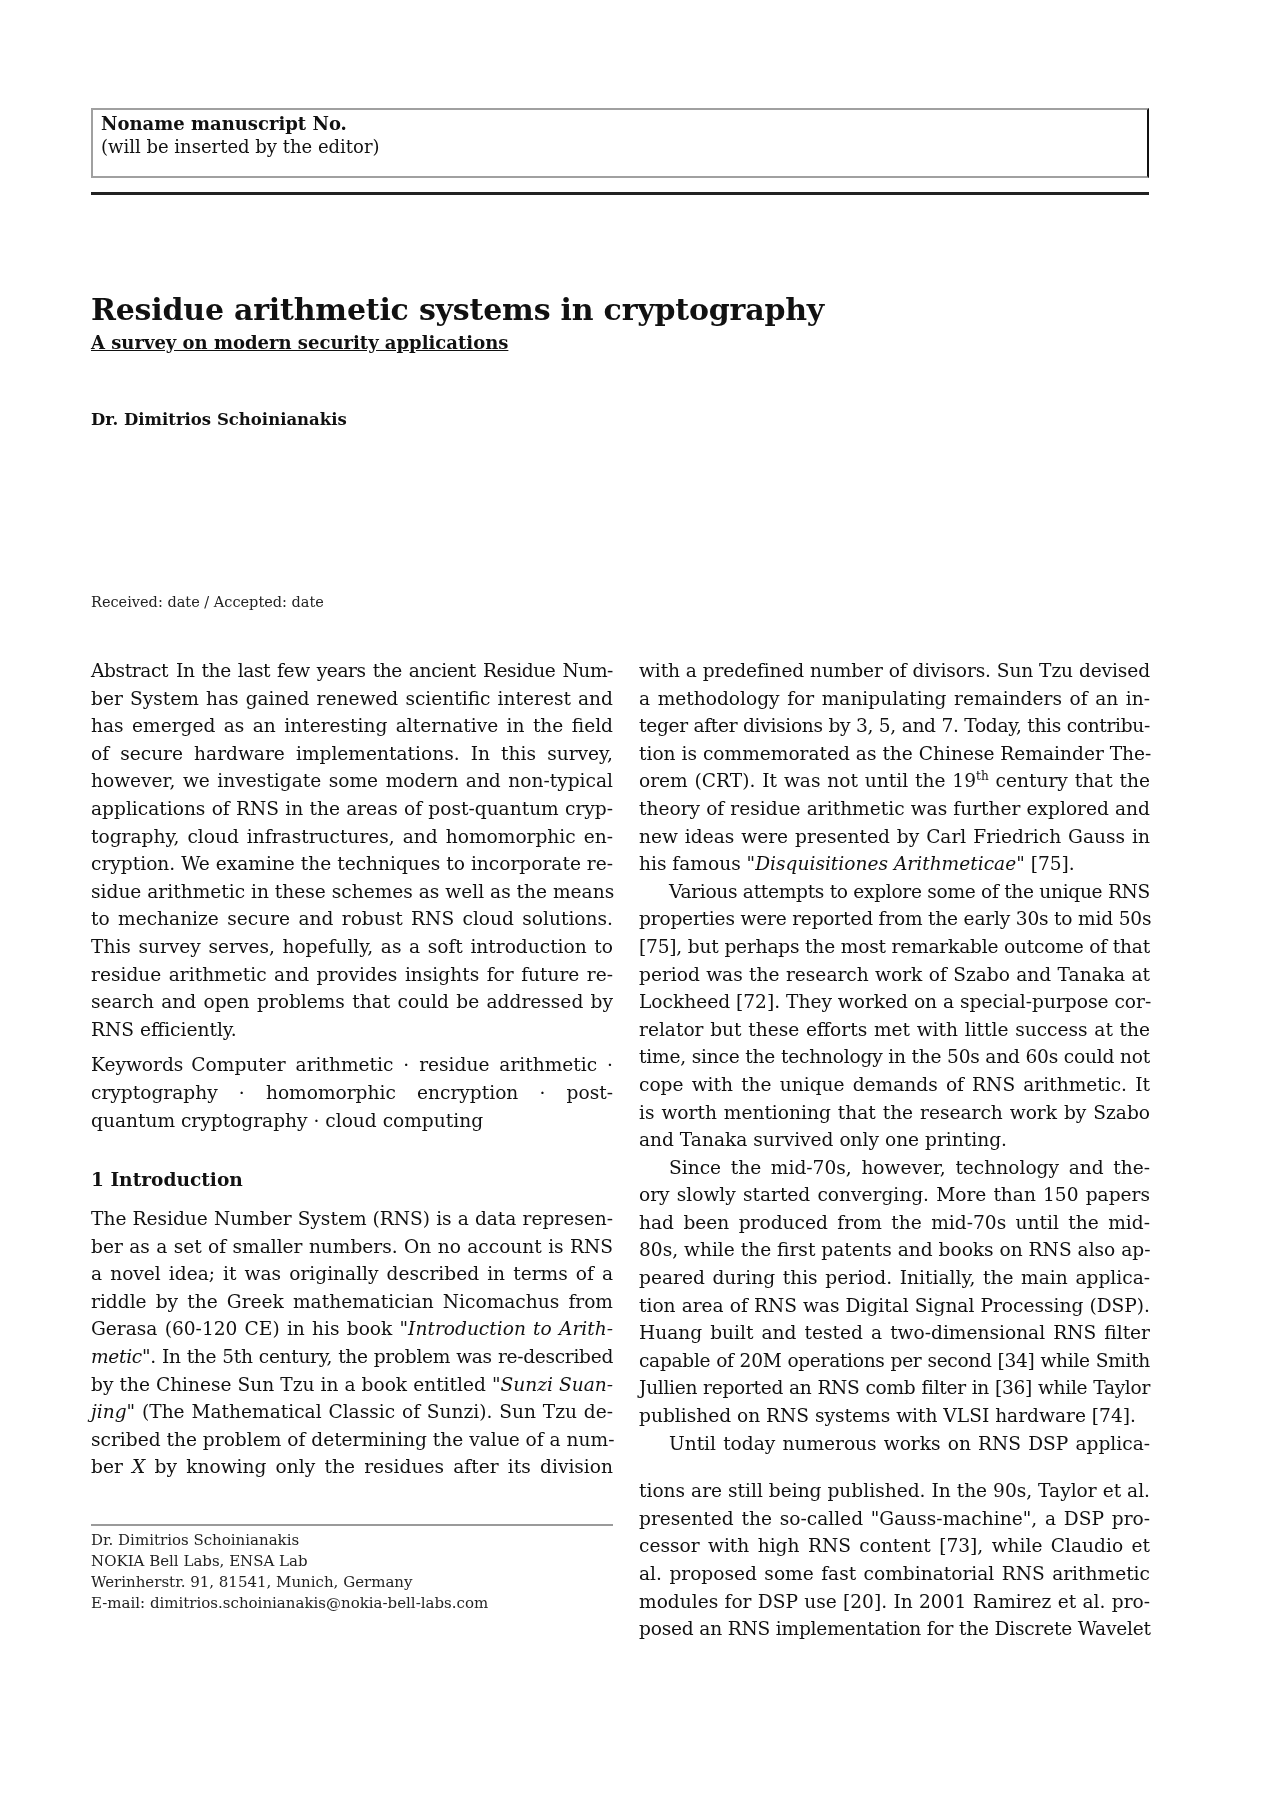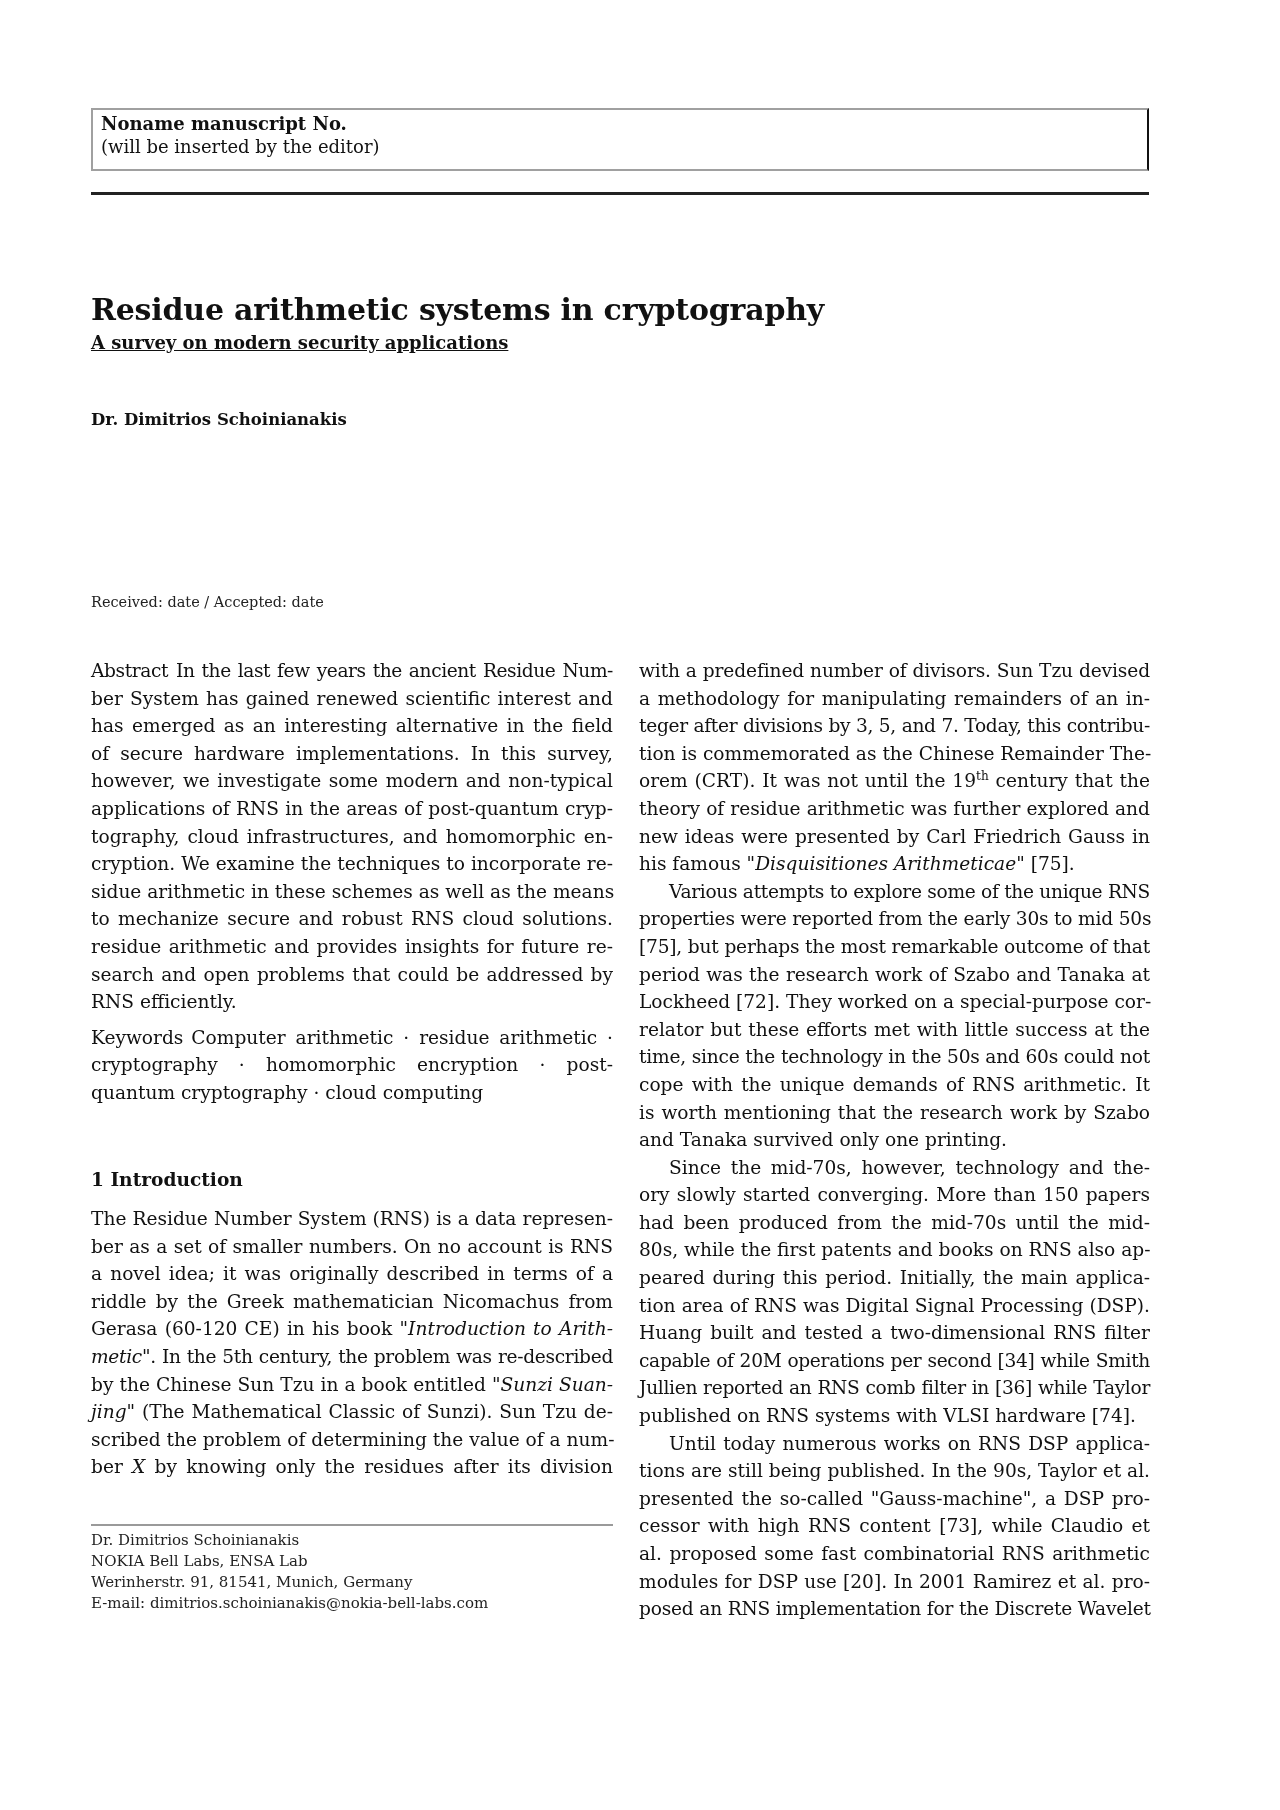--- a/index.html
+++ b/index.html
@@ -1,19 +1,19 @@
 <!DOCTYPE html>
 <html><head>
 <meta charset="utf-8">
 <style>
   html, body { margin: 0; padding: 0; background: #ffffff; }
   body { width: 1280px; height: 1810px; position: relative; overflow: hidden;
          font-family: "DejaVu Serif", "Liberation Serif", serif; color: #111; }
   .abs { position: absolute; }
-  #header-box { left: 91px; top: 108px; width: 1058px; height: 63px; border: 2px solid #a0a0a0; border-right-color: #111; box-sizing: border-box; }
+  #header-box { left: 91px; top: 108px; width: 1058px; height: 70px; border: 2px solid #a0a0a0; border-right-color: #111; box-sizing: border-box; }
   #header-box .l1 { position: absolute; left: 8px; top: 3px; font-weight: bold; font-size: 18px; line-height: 22px; white-space: nowrap; }
   #header-box .l2 { position: absolute; left: 8px; top: 26px; font-size: 18px; line-height: 22px; white-space: nowrap; }
   #header-rule { left: 91px; top: 192px; width: 1058px; height: 3px; background: #222; }
   #title { left: 91px; top: 292px; font-size: 30px; font-weight: bold; white-space: nowrap; letter-spacing: -0.2px; }
   #subtitle { left: 91px; top: 332px; font-size: 18px; font-weight: bold; white-space: nowrap; text-decoration: underline; }
   #author { left: 91px; top: 410px; font-size: 16.5px; font-weight: bold; white-space: nowrap; }
   #received { left: 91px; top: 594px; font-size: 14.5px; white-space: nowrap; color: #222; }
 
   .col { position: absolute; width: 520px; font-size: 18.6px; }
   .line { height: 27.6px; line-height: 27.6px; white-space: nowrap; overflow: visible; text-align: justify; text-align-last: justify; }
@@ -51,20 +51,21 @@
     <div class="line" style="white-space: nowrap; letter-spacing: -0.4px;"><span class="lbl">Abstract</span><span>In the last few years the ancient Residue Num-</span></div>
     <div class="line" style="white-space: nowrap;">ber System has gained renewed scientific interest and</div>
     <div class="line" style="white-space: nowrap;">has emerged as an interesting alternative in the field</div>
     <div class="line" style="white-space: nowrap;">of secure hardware implementations. In this survey,</div>
     <div class="line" style="white-space: nowrap;">however, we investigate some modern and non-typical</div>
     <div class="line" style="white-space: nowrap;">applications of RNS in the areas of post-quantum cryp-</div>
     <div class="line" style="white-space: nowrap;">tography, cloud infrastructures, and homomorphic en-</div>
     <div class="line" style="white-space: nowrap;">cryption. We examine the techniques to incorporate re-</div>
     <div class="line" style="white-space: nowrap;">sidue arithmetic in these schemes as well as the means</div>
     <div class="line" style="white-space: nowrap;">to mechanize secure and robust RNS cloud solutions.</div>
+    <div class="line" style="white-space: nowrap;">This survey serves, hopefully, as a soft introduction to</div>
     <div class="line" style="white-space: nowrap;">residue arithmetic and provides insights for future re-</div>
     <div class="line" style="white-space: nowrap;">search and open problems that could be addressed by</div>
     <div class="line last" style="white-space: nowrap;">RNS efficiently.</div>
   </div>
   <div style="margin-top:8px;">
     <div class="line" style="white-space: nowrap;"><span class="lbl">Keywords</span><span>Computer arithmetic · residue arithmetic ·</span></div>
     <div class="line" style="white-space: nowrap;">cryptography · homomorphic encryption · post-</div>
     <div class="line last" style="white-space: nowrap;">quantum cryptography · cloud computing</div>
   </div>
 </div>
@@ -122,20 +123,20 @@
     <div class="line" style="white-space: nowrap;">80s, while the first patents and books on RNS also ap-</div>
     <div class="line" style="white-space: nowrap;">peared during this period. Initially, the main applica-</div>
     <div class="line" style="white-space: nowrap;">tion area of RNS was Digital Signal Processing (DSP).</div>
     <div class="line" style="white-space: nowrap;">Huang built and tested a two-dimensional RNS filter</div>
     <div class="line" style="white-space: nowrap; letter-spacing: -0.3px;">capable of 20M operations per second [34] while Smith</div>
     <div class="line" style="white-space: nowrap; letter-spacing: -0.3px;">Jullien reported an RNS comb filter in [36] while Taylor</div>
     <div class="line last" style="white-space: nowrap;">published on RNS systems with VLSI hardware [74].</div>
   </div>
   <div>
     <div class="line indent" style="white-space: nowrap;">Until today numerous works on RNS DSP applica-</div>
-    <div class="line" style="white-space: nowrap;">tions are still being published. In the 90s, Taylor et al.</div>
+    <div class="line" style="white-space: nowrap; margin-top: 20px;">tions are still being published. In the 90s, Taylor et al.</div>
     <div class="line" style="white-space: nowrap;">presented the so-called "Gauss-machine", a DSP pro-</div>
     <div class="line" style="white-space: nowrap;">cessor with high RNS content [73], while Claudio et</div>
     <div class="line" style="white-space: nowrap;">al. proposed some fast combinatorial RNS arithmetic</div>
     <div class="line" style="white-space: nowrap;">modules for DSP use [20]. In 2001 Ramirez et al. pro-</div>
     <div class="line" style="white-space: nowrap; letter-spacing: -0.2px;">posed an RNS implementation for the Discrete Wavelet</div>
   </div>
 </div>
 
 </body></html>

